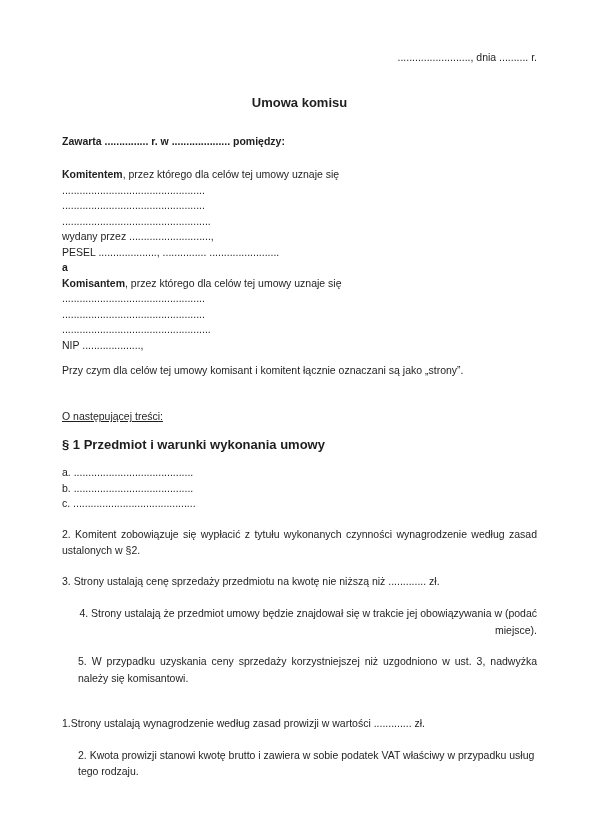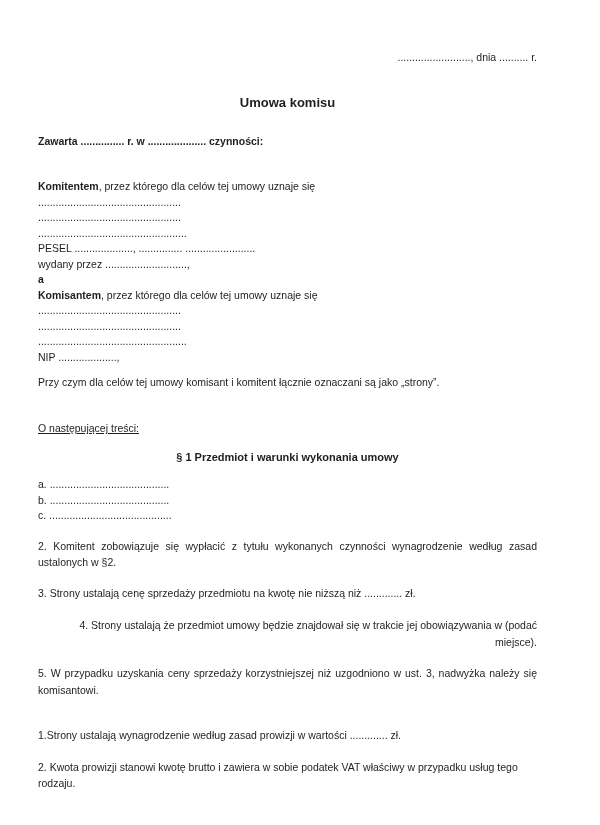--- a/index.html
+++ b/index.html
@@ -7,21 +7,21 @@
     padding: 0;
     background: #ffffff;
   }
   .page {
     position: relative;
     width: 592px;
     height: 825px;
     box-sizing: border-box;
     background: #ffffff;
     overflow: hidden;
-    padding: 0 55px 0 38px;
+    padding: 0 55px 0 62px;
     font-family: "Liberation Sans", "DejaVu Sans", sans-serif;
     font-size: 10.5px;
     color: #1e1e1e;
   }
   .date-line {
     margin-top: 51px;
     text-align: right;
     line-height: 13px;
   }
   .title {
@@ -30,65 +30,64 @@
     font-weight: bold;
     text-align: center;
     line-height: 15px;
   }
   .opening {
     margin: 24px 0 0;
     font-weight: bold;
     line-height: 14px;
   }
   .party-block {
-    margin-top: 31px;
+    margin-top: 19px;
     line-height: 15.5px;
   }
   .bold { font-weight: bold; }
   p { margin: 0; }
   .note     { margin-top: 9px;  line-height: 16px; }
   .preamble { margin-top: 30px; line-height: 16px; text-decoration: underline; }
   .section-heading {
-    font-size: 11px;
+    font-size: 13px;
     font-weight: bold;
-    text-align: center;
     line-height: 16px;
     margin: 13px 0 0;
   }
   .section-heading.s2 { margin-top: 12px; }
   .clause { line-height: 16.5px; margin-top: 14px; }
   .clause.justify { text-align: justify; }
   .mt13 { margin-top: 29px; }
-  .mt15 { margin-top: 15px; }
+  .mt15 { margin-top: 15px; margin-left: 16px; }
   .mt16 { margin-top: 16px; text-align: right; }
   .items {
     margin-top: 12px;
     line-height: 15.5px;
   }
 </style>
 </head>
 <body>
 
 <div class="page">
 
   <div class="date-line">........................., dnia .......... r.</div>
 
   <div class="title">Umowa komisu</div>
 
-  <p class="opening">Zawarta ............... r. w .................... czynności:</p>
+  <p class="opening">Zawarta ............... r. w .................... pomiędzy:</p>
 
   <div class="party-block">
     <div>
       <span class="bold">Komitentem</span><span>, przez którego dla celów tej umowy uznaje się</span>
     </div>
     <div>.................................................</div>
     <div>.................................................</div>
     <div>...................................................</div>
+    <div>wydany przez ............................,</div>
     <div>PESEL ...................., ............... ........................</div>
-    <div>wydany przez ............................,</div>
     <div class="bold">a</div>
     <div>
       <span class="bold">Komisantem</span><span>, przez którego dla celów tej umowy uznaje się</span>
     </div>
     <div>.................................................</div>
     <div>.................................................</div>
     <div>...................................................</div>
     <div>NIP ....................,</div>
   </div>
 

